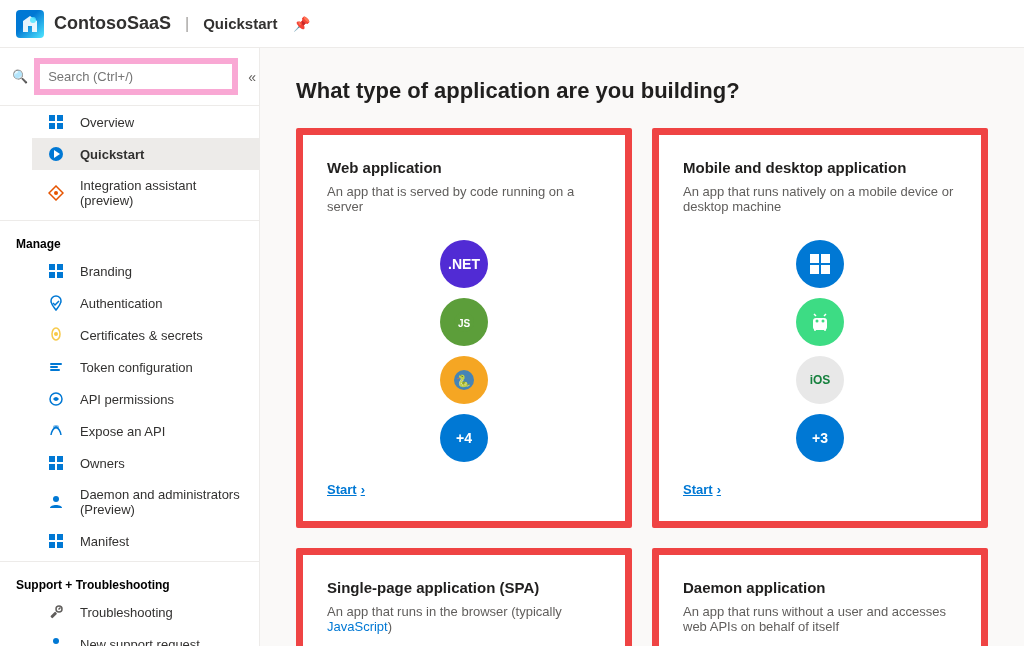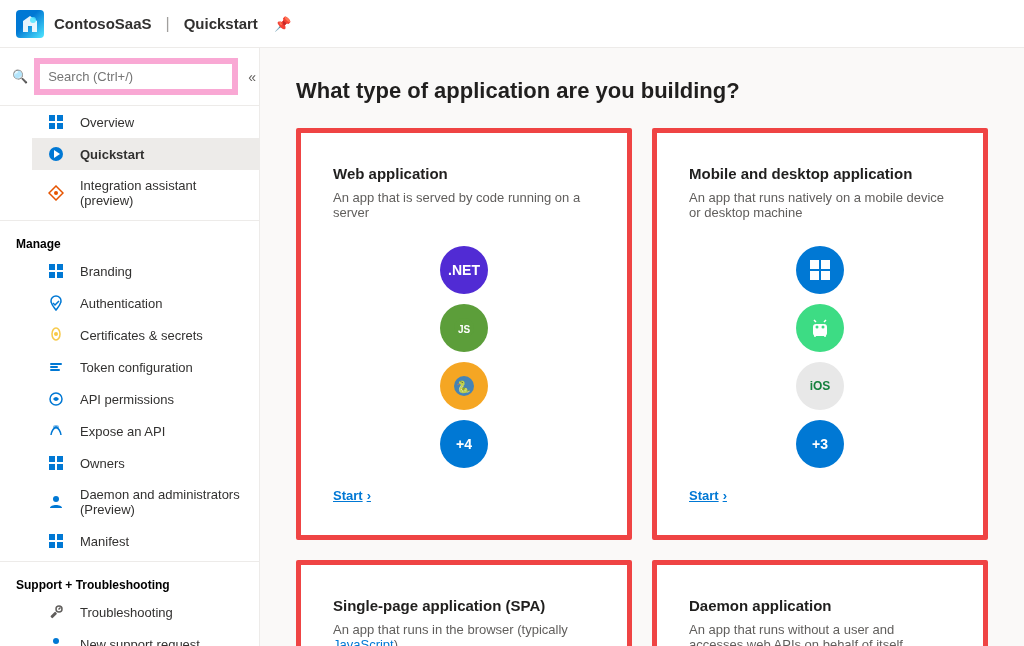--- a/index.html
+++ b/index.html
@@ -16,21 +16,21 @@
       gap: 10px;
     }
     .top-bar-logo {
       width: 28px; height: 28px;
       background: linear-gradient(135deg, #0078d4 40%, #50e6ff 100%);
       border-radius: 4px;
       display: flex; align-items: center; justify-content: center;
     }
     .top-bar-logo svg { width: 20px; height: 20px; }
     .top-bar-title {
-      font-size: 15px;
+      font-size: 18px;
       font-weight: 600;
       color: #323130;
     }
     .top-bar-divider {
       color: #a19f9d;
       font-size: 16px;
       margin: 0 4px;
     }
     .top-bar-subtitle {
       font-size: 15px;
@@ -130,23 +130,23 @@
     }
 
     .cards-grid {
       display: grid;
       grid-template-columns: 1fr 1fr;
       gap: 20px;
     }
 
     .card {
       background: #fff;
-      border: 5px solid #ef4444;
+      border: 7px solid #ef4444;
       border-radius: 2px;
-      padding: 32px;
+      padding: 24px;
       cursor: pointer;
     }
 
     .card-title {
       font-size: 15px;
       font-weight: 700;
       color: #201f1e;
       margin-bottom: 8px;
     }
 

